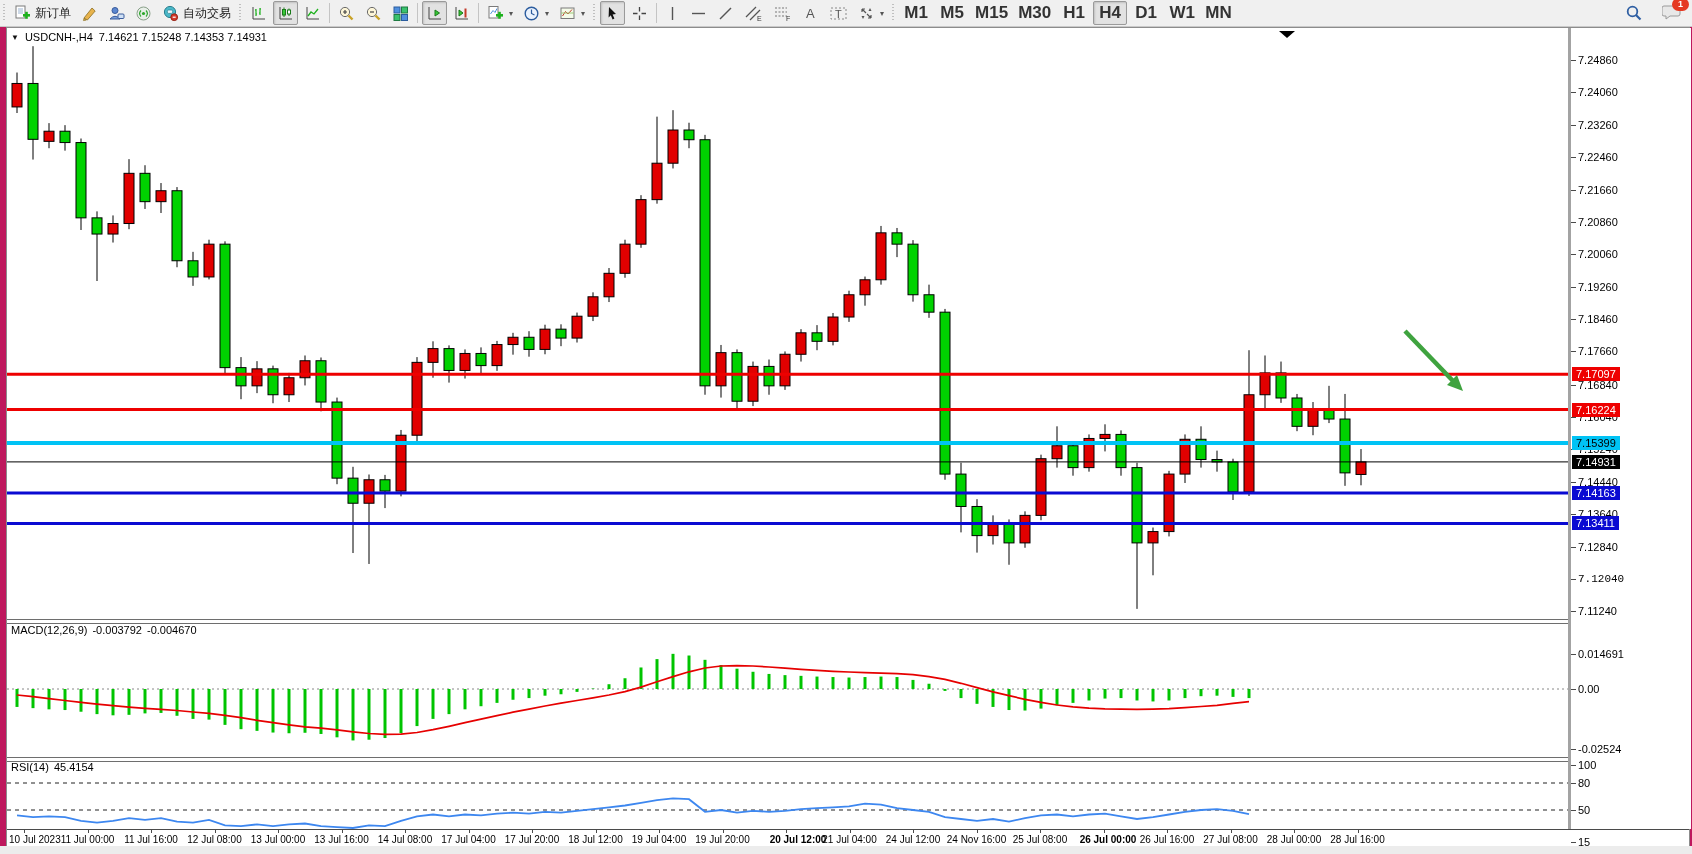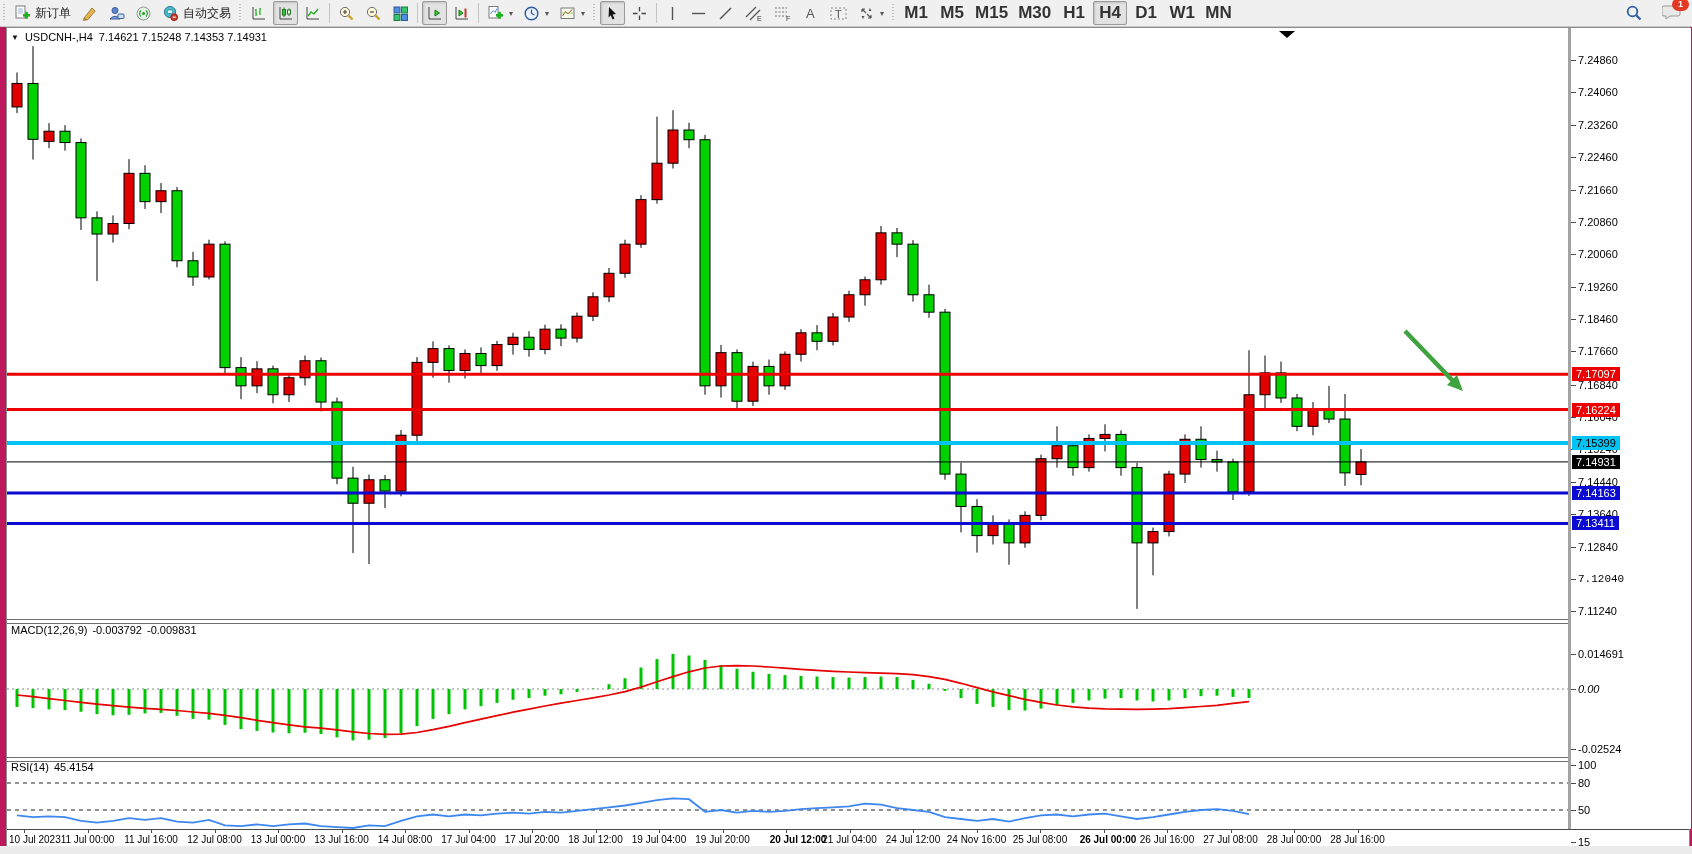--- a/index.html
+++ b/index.html
@@ -468,21 +468,21 @@
         <line x1="0" y1="495.4347200000009" x2="1561" y2="495.4347200000009" stroke="#0a0ad2" stroke-width="3"></line>
         <polygon points="1272,3 1288,3 1280,10" fill="#000"></polygon>
         <line x1="1398" y1="303" x2="1447" y2="354" stroke="#3fa33f" stroke-width="4.5"></line>
         <polygon points="1456,363 1440,357 1450,347" fill="#3fa33f"></polygon>
       </svg>
 
     <div class="divider" style="top:591px;"></div>
     <div class="ind-header" style="top:596px;">
       <span>MACD(12,26,9)</span>
       <span>-0.003792</span>
-      <span>-0.009831</span>
+      <span>-0.004670</span>
     </div>
     <svg class="pane-svg" id="macd-svg" width="1561" height="135" style="top:594px;">
         <line x1="0" y1="67" x2="1561" y2="67" stroke="#888" stroke-width="1" stroke-dasharray="2,3"></line>
         <line x1="10" y1="67" x2="10" y2="84.94" stroke="#00c400" stroke-width="3"></line>
         <line x1="26" y1="67" x2="26" y2="86.136" stroke="#00c400" stroke-width="3"></line>
         <line x1="42" y1="67" x2="42" y2="87.332" stroke="#00c400" stroke-width="3"></line>
         <line x1="58" y1="67" x2="58" y2="88.0496" stroke="#00c400" stroke-width="3"></line>
         <line x1="74" y1="67" x2="74" y2="89.724" stroke="#00c400" stroke-width="3"></line>
         <line x1="90" y1="67" x2="90" y2="92.116" stroke="#00c400" stroke-width="3"></line>
         <line x1="106" y1="67" x2="106" y2="93.312" stroke="#00c400" stroke-width="3"></line>
@@ -591,21 +591,21 @@
         <div class="tick-label" style="top: 512.549px;">7.12840</div>
         <div class="tick-label" style="top: 544.933px; font-family: Liberation Mono, monospace;">7.12040</div>
         <div class="tick-label" style="top: 577.317px;">7.11240</div>
         <div class="price-badge" style="top: 339.225px; background: rgb(238, 0, 0); color: rgb(255, 255, 255);">7.17097</div>
         <div class="price-badge" style="top: 374.564px; background: rgb(238, 0, 0); color: rgb(255, 255, 255);">7.16224</div>
         <div class="price-badge" style="top: 407.96px; background: rgb(0, 195, 245); color: rgb(0, 0, 0);">7.15399</div>
         <div class="price-badge" style="top: 426.905px; background: rgb(0, 0, 0); color: rgb(255, 255, 255);">7.14931</div>
         <div class="price-badge" style="top: 457.994px; background: rgb(10, 10, 210); color: rgb(255, 255, 255);">7.14163</div>
         <div class="price-badge" style="top: 488.435px; background: rgb(10, 10, 210); color: rgb(255, 255, 255);">7.13411</div>
         <div class="tick-label" style="top: 619.859px;">0.014691</div>
-        <div class="tick-label" style="top: 655px; font-style: italic;">0.00</div>
+        <div class="tick-label" style="top: 655px;">0.00</div>
         <div class="tick-label" style="top: 715.374px;">-0.02524</div>
         <div class="tick-label" style="top: 731px;">100</div>
         <div class="tick-label" style="top: 749px;">80</div>
         <div class="tick-label" style="top: 776px;">50</div>
         <div class="tick-label" style="top: 807.5px;">15</div>
         <div class="tick-label" style="top: 821px;">0</div>
       </div>
 
     <div class="time-axis" id="time-axis">
         <div class="time-tick" style="left: 17px;"></div>

